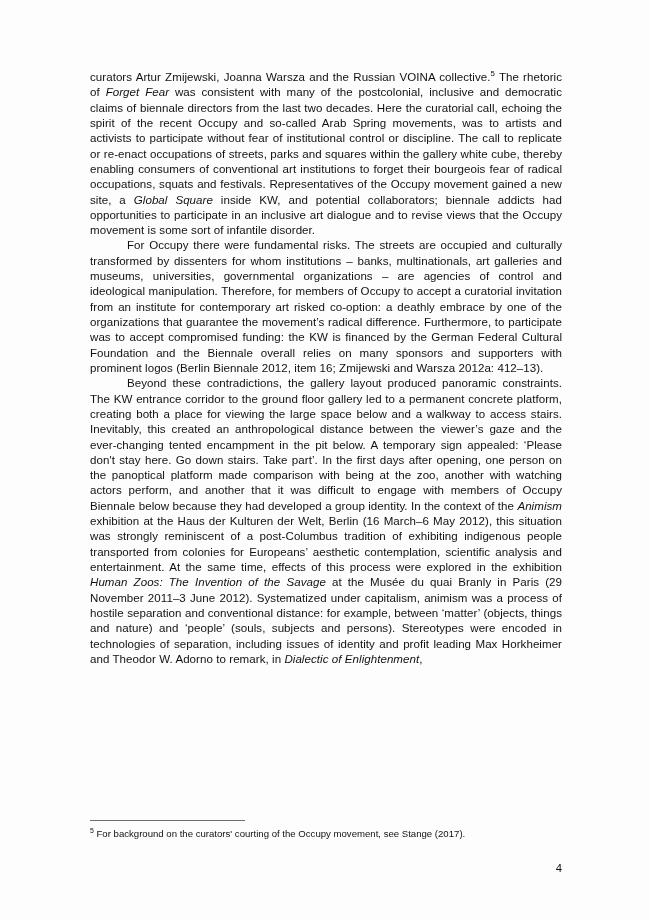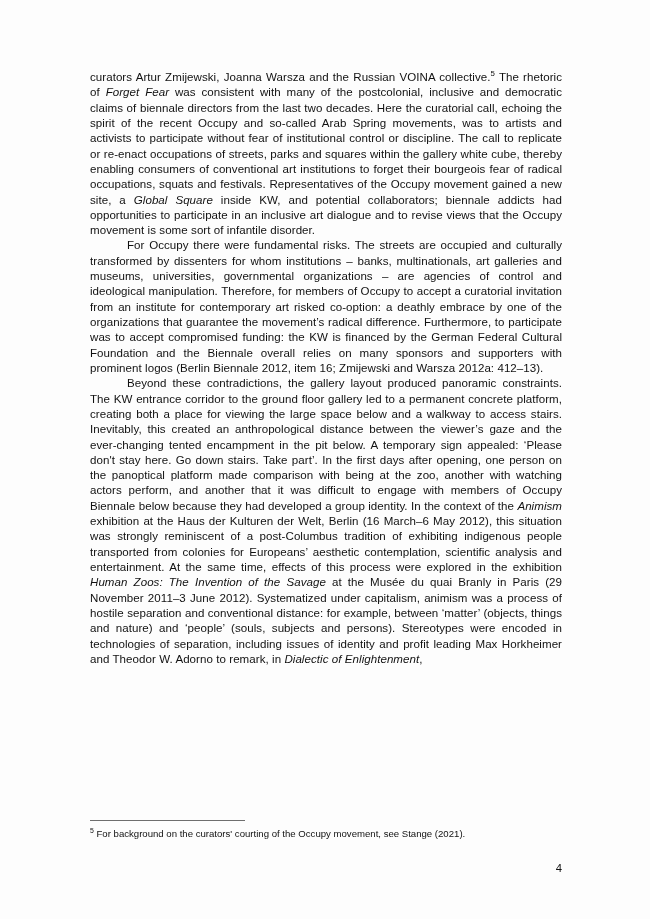--- a/index.html
+++ b/index.html
@@ -100,18 +100,18 @@
 <div class="page">
 
   <div class="content">
     <p class="para"><span>curators Artur Zmijewski, Joanna Warsza and the Russian VOINA collective.</span><sup class="fn-marker">5</sup><span> The rhetoric of </span><i>Forget Fear</i><span> was consistent with many of the postcolonial, inclusive and democratic claims of biennale directors from the last two decades. Here the curatorial call, echoing the spirit of the recent Occupy and so-called Arab Spring movements, was to artists and activists to participate without fear of institutional control or discipline. The call to replicate or re-enact occupations of streets, parks and squares within the gallery white cube, thereby enabling consumers of conventional art institutions to forget their bourgeois fear of radical occupations, squats and festivals. Representatives of the Occupy movement gained a new site, a </span><i>Global Square</i><span> inside KW, and potential collaborators; biennale addicts had opportunities to participate in an inclusive art dialogue and to revise views that the Occupy movement is some sort of infantile disorder.</span></p>
     <p class="para indent"><span>For Occupy there were fundamental risks. The streets are occupied and culturally transformed by dissenters for whom institutions – banks, multinationals, art galleries and museums, universities, governmental organizations – are agencies of control and ideological manipulation. Therefore, for members of Occupy to accept a curatorial invitation from an institute for contemporary art risked co-option: a deathly embrace by one of the organizations that guarantee the movement’s radical difference. Furthermore, to participate was to accept compromised funding: the KW is financed by the German Federal Cultural Foundation and the Biennale overall relies on many sponsors and supporters with prominent logos (Berlin Biennale 2012, item 16; Zmijewski and Warsza 2012a: 412–13).</span></p>
     <p class="para indent"><span>Beyond these contradictions, the gallery layout produced panoramic constraints. The KW entrance corridor to the ground floor gallery led to a permanent concrete platform, creating both a place for viewing the large space below and a walkway to access stairs. Inevitably, this created an anthropological distance between the viewer’s gaze and the ever-changing tented encampment in the pit below. A temporary sign appealed: ‘Please don't stay here. Go down stairs. Take part’. In the first days after opening, one person on the panoptical platform made comparison with being at the zoo, another with watching actors perform, and another that it was difficult to engage with members of Occupy Biennale below because they had developed a group identity. In the context of the </span><i>Animism</i><span> exhibition at the Haus der Kulturen der Welt, Berlin (16 March–6 May 2012), this situation was strongly reminiscent of a post-Columbus tradition of exhibiting indigenous people transported from colonies for Europeans’ aesthetic contemplation, scientific analysis and entertainment. At the same time, effects of this process were explored in the exhibition </span><i>Human Zoos: The Invention of the Savage</i><span> at the Musée du quai Branly in Paris (29 November 2011–3 June 2012). Systematized under capitalism, animism was a process of hostile separation and conventional distance: for example, between ‘matter’ (objects, things and nature) and ‘people’ (souls, subjects and persons). Stereotypes were encoded in technologies of separation, including issues of identity and profit leading Max Horkheimer and Theodor W. Adorno to remark, in </span><i>Dialectic of Enlightenment</i><span>,</span></p>
   </div>
 
   <div class="footnote-area">
     <div class="footnote-rule"></div>
-    <p class="footnote-text"><sup>5</sup><span> For background on the curators' courting of the Occupy movement, see Stange (2021).</span></p>
+    <p class="footnote-text"><sup>5</sup><span> For background on the curators' courting of the Occupy movement, see Stange (2017).</span></p>
   </div>
 
   <div class="page-number">4</div>
 
 </div>
 
 </body></html>

